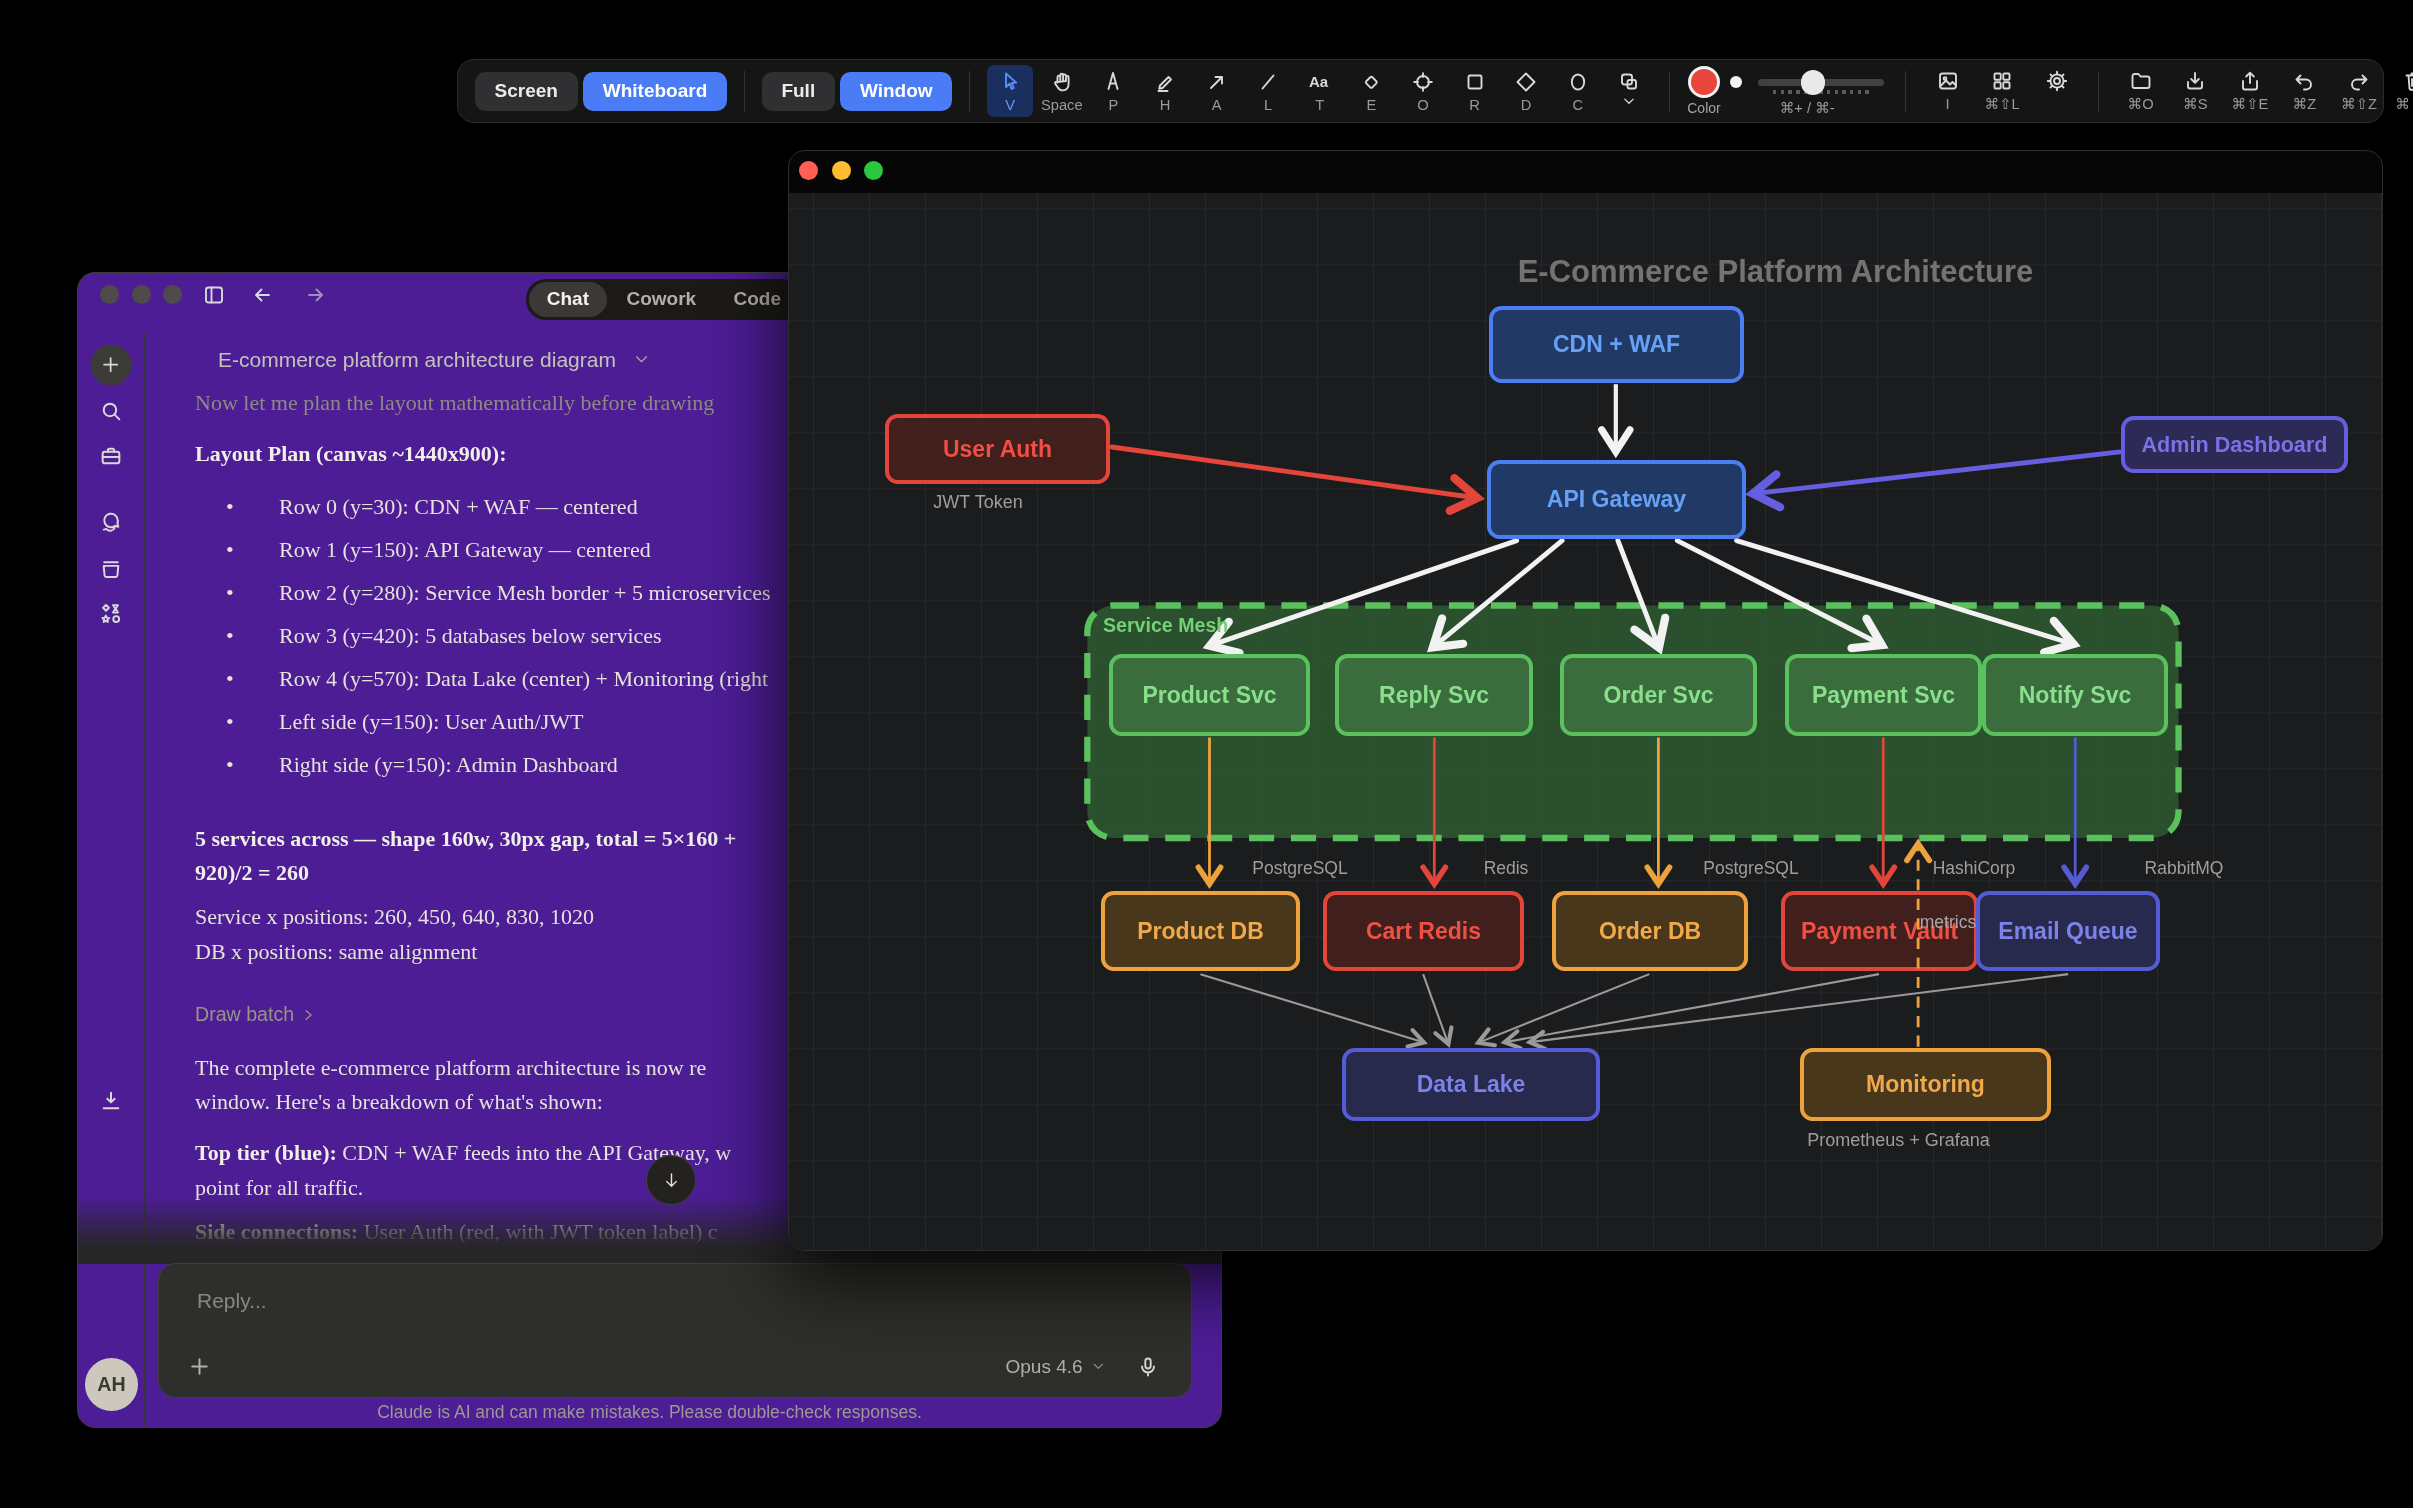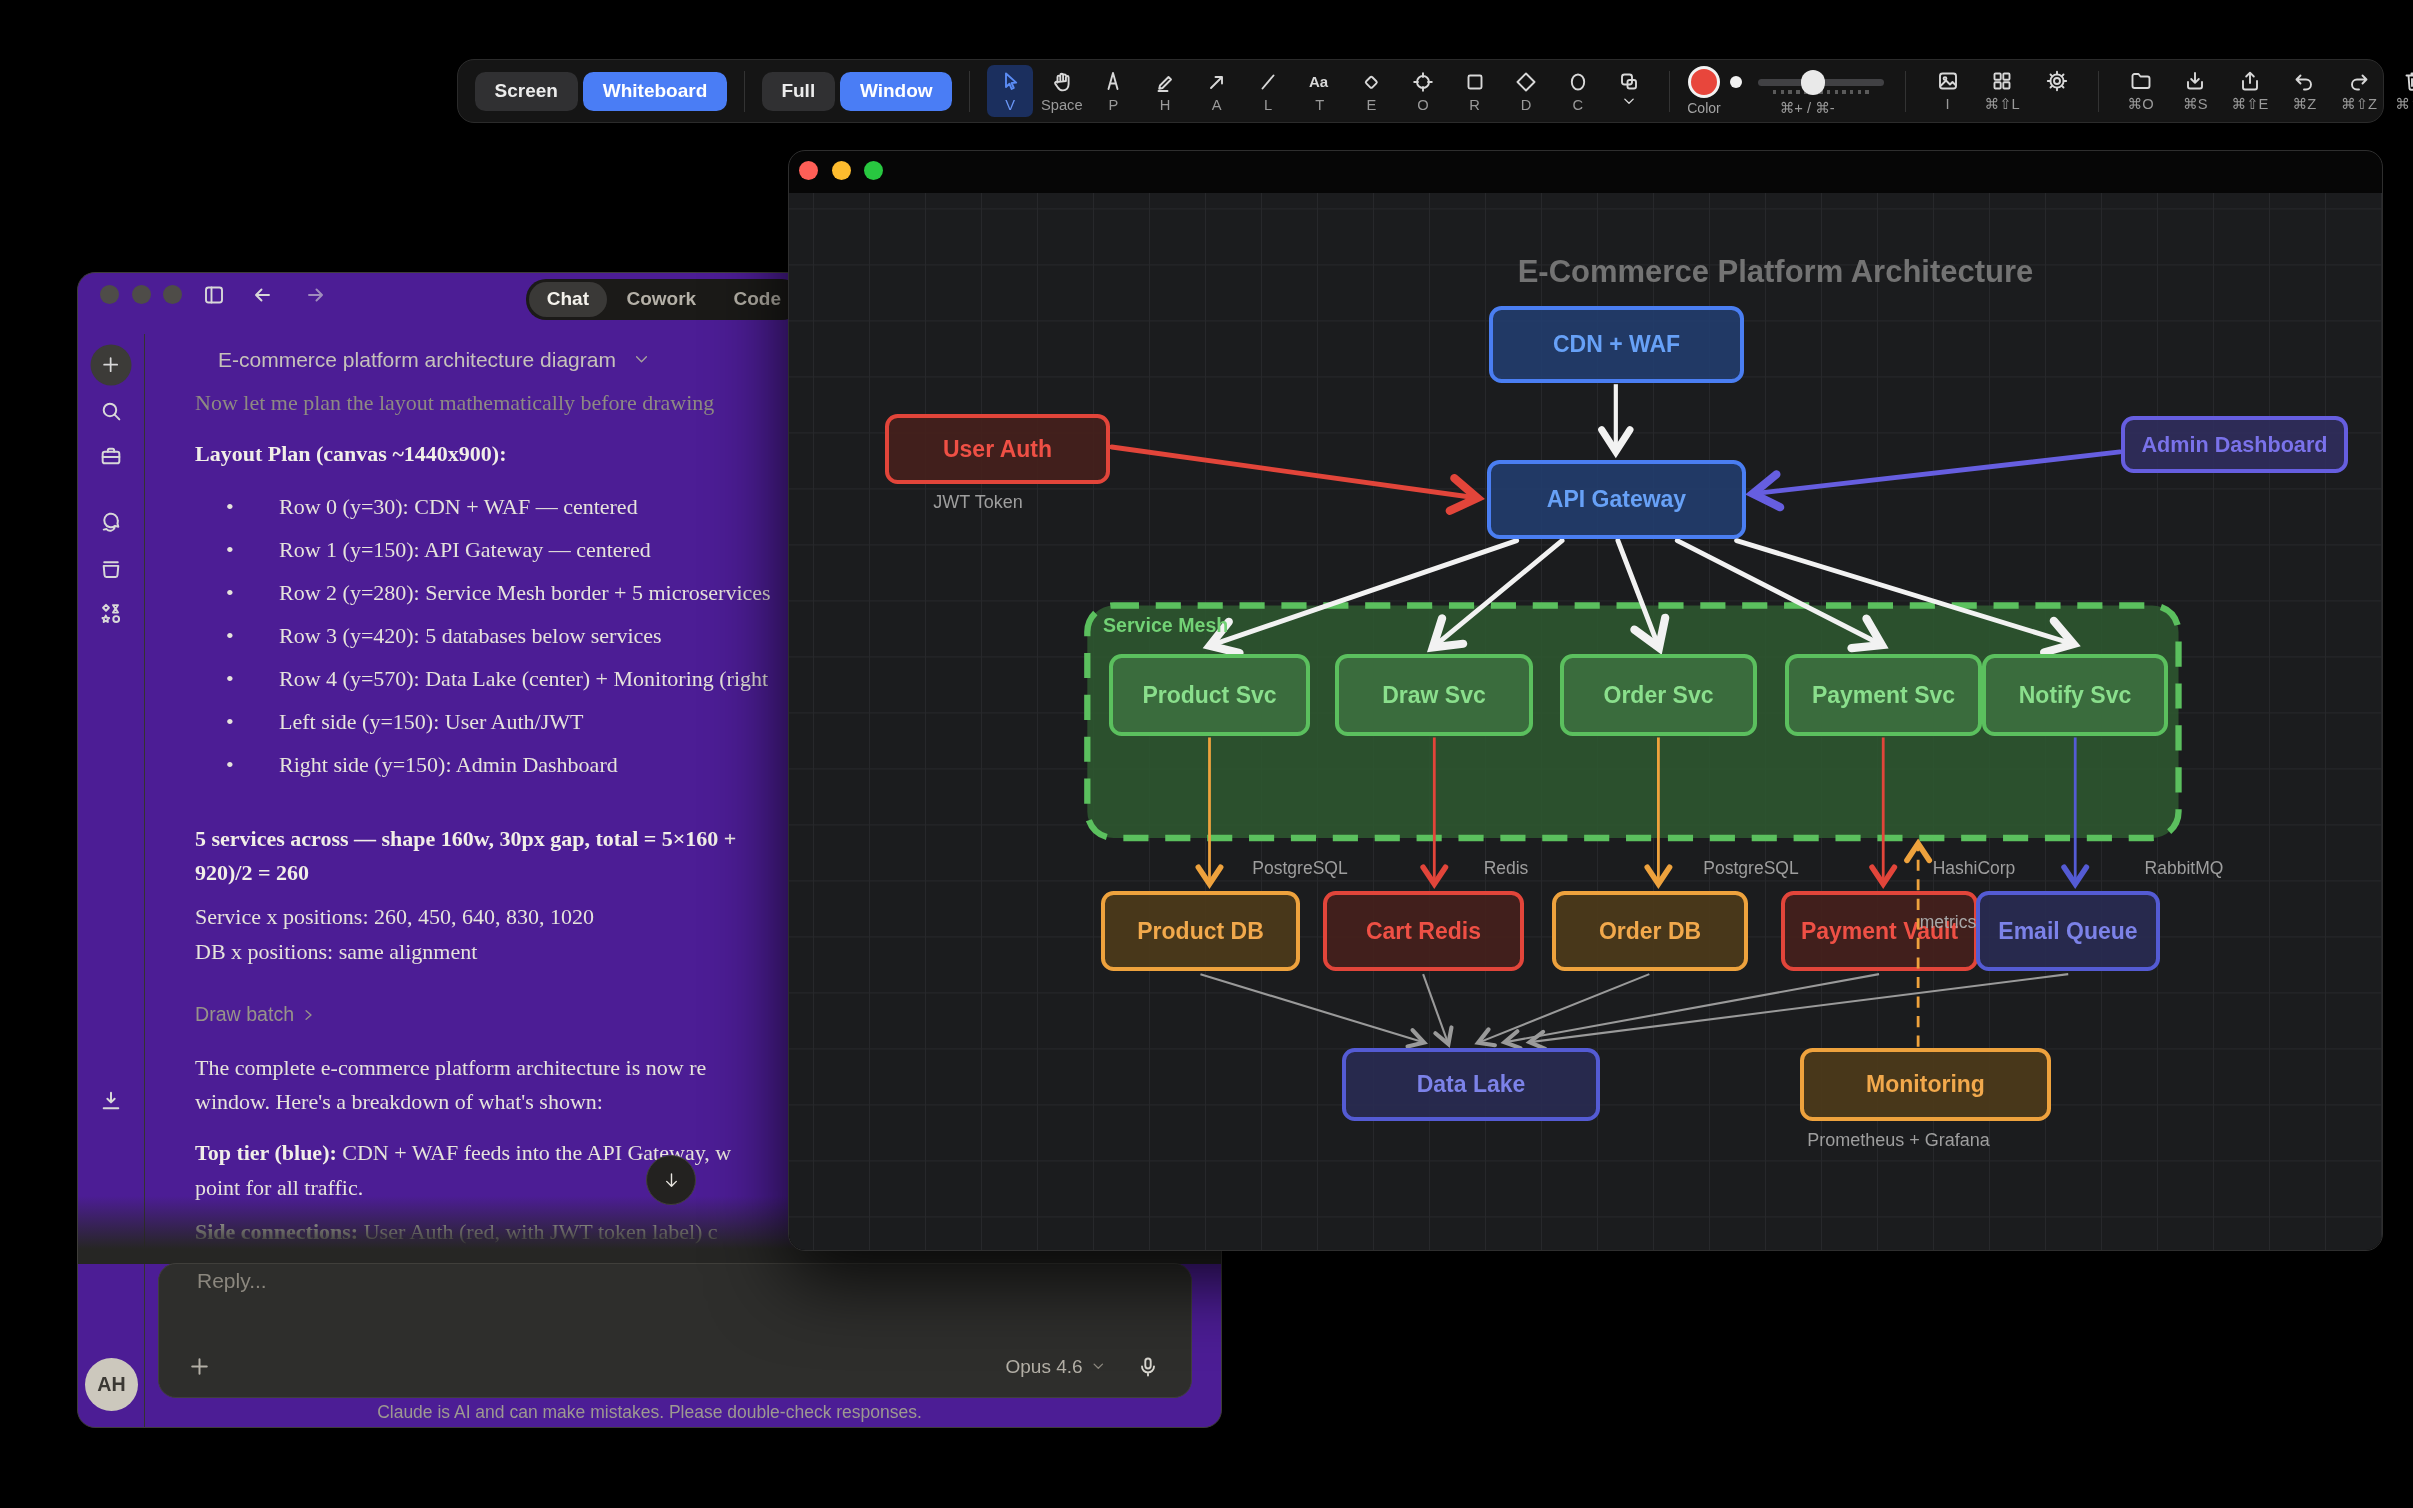--- a/index.html
+++ b/index.html
@@ -57,21 +57,21 @@
   .body-txt{position:absolute;left:117px;white-space:nowrap;font-size:22px;color:#e6e3db;}
   .bullets{position:absolute;left:0;top:212px;width:1117px;}
   .bullet{position:relative;height:43px;display:flex;align-items:center;white-space:nowrap;
     font-size:22px;color:#e6e3db;}
   .bullet .dot{position:absolute;left:148px;}
   .bullet .bt{position:absolute;left:201px;}
   .fade-cover{position:absolute;left:0;right:0;top:923px;height:68px;
     background:linear-gradient(180deg,rgba(38,38,36,0) 0%,#262624 78%);}
   #reply-box{position:absolute;left:80px;top:990px;width:1034px;height:135px;background:#2e2e2c;
     border:0.7px solid #403f3b;border-radius:18px;box-sizing:border-box;}
-  .reply-ph{position:absolute;left:38px;top:5px;font-size:21px;color:#8b877e;}
+  .reply-ph{position:absolute;left:38px;top:25px;font-size:21px;color:#8b877e;}
   .reply-bottom{position:absolute;left:28px;right:31px;bottom:18px;display:flex;align-items:center;}
   .model-sel{display:flex;align-items:center;gap:9.8px;font-size:19px;color:#b3afa6;margin-left:auto;margin-right:31px;}
   .disclaimer{position:absolute;left:0;right:0;top:1129px;text-align:center;font-size:17.5px;color:#9d9991;}
   .avatar{position:absolute;left:7px;top:1085px;width:53px;height:53px;border-radius:50%;background:#ccc8bd;
     color:#3a3833;display:flex;align-items:center;justify-content:center;font-size:19.6px;font-weight:700;}
   #scroll-btn{position:absolute;left:568px;top:882px;width:50px;height:50px;border-radius:50%;
     background:#232220;border:1.4px solid #413f3b;display:flex;align-items:center;justify-content:center;box-sizing:border-box;}
 
   
   #wb{position:absolute;left:788px;top:150px;width:1595px;height:1101px;background:#060606;
@@ -547,21 +547,21 @@
 
   <div id="wb-title">E-Commerce Platform Architecture</div>
   <div id="mesh-label">Service Mesh</div>
 
   <div class="nd nd-blue" style="left:700px;top:155px;width:255px;height:77px;">CDN + WAF</div>
   <div class="nd nd-blue" style="left:698px;top:309px;width:259px;height:79px;">API Gateway</div>
   <div class="nd nd-red" style="left:96px;top:263px;width:225px;height:70px;">User Auth</div>
   <div class="nd nd-purple" style="left:1332px;top:265px;width:227px;height:57px;font-size:21.6px;">Admin Dashboard</div>
 
   <div class="nd nd-green" style="left:320px;top:503px;width:201px;height:82px;">Product Svc</div>
-  <div class="nd nd-green" style="left:546px;top:503px;width:198px;height:82px;">Draw Svc</div>
+  <div class="nd nd-green" style="left:546px;top:503px;width:198px;height:82px;">Reply Svc</div>
   <div class="nd nd-green" style="left:771px;top:503px;width:197px;height:82px;">Order Svc</div>
   <div class="nd nd-green" style="left:996px;top:503px;width:197px;height:82px;">Payment Svc</div>
   <div class="nd nd-green" style="left:1193px;top:503px;width:186px;height:82px;">Notify Svc</div>
 
   <div class="nd nd-orange" style="left:312px;top:740px;width:199px;height:80px;">Product DB</div>
   <div class="nd nd-red" style="left:534px;top:740px;width:201px;height:80px;">Cart Redis</div>
   <div class="nd nd-orange" style="left:763px;top:740px;width:196px;height:80px;">Order DB</div>
   <div class="nd nd-red" style="left:992px;top:740px;width:197px;height:80px;">Payment Vault</div>
   <div class="nd nd-indigo" style="left:1187px;top:740px;width:184px;height:80px;">Email Queue</div>
 

